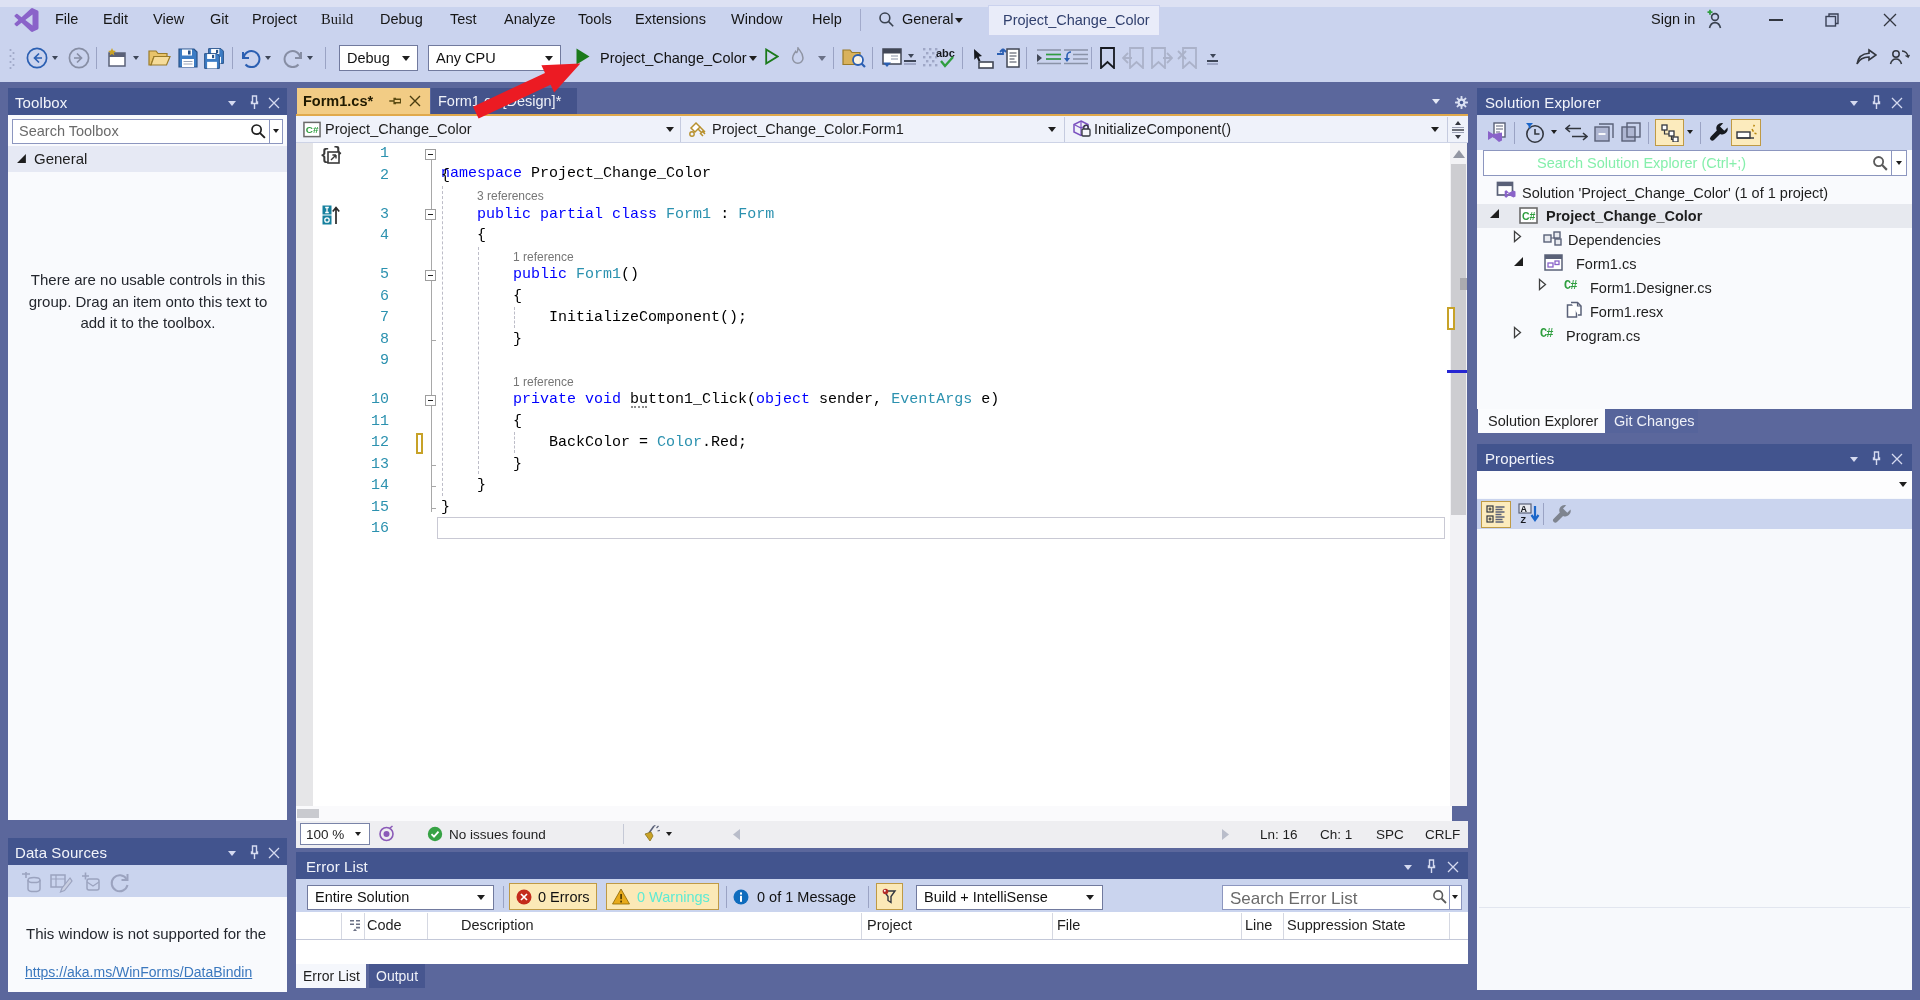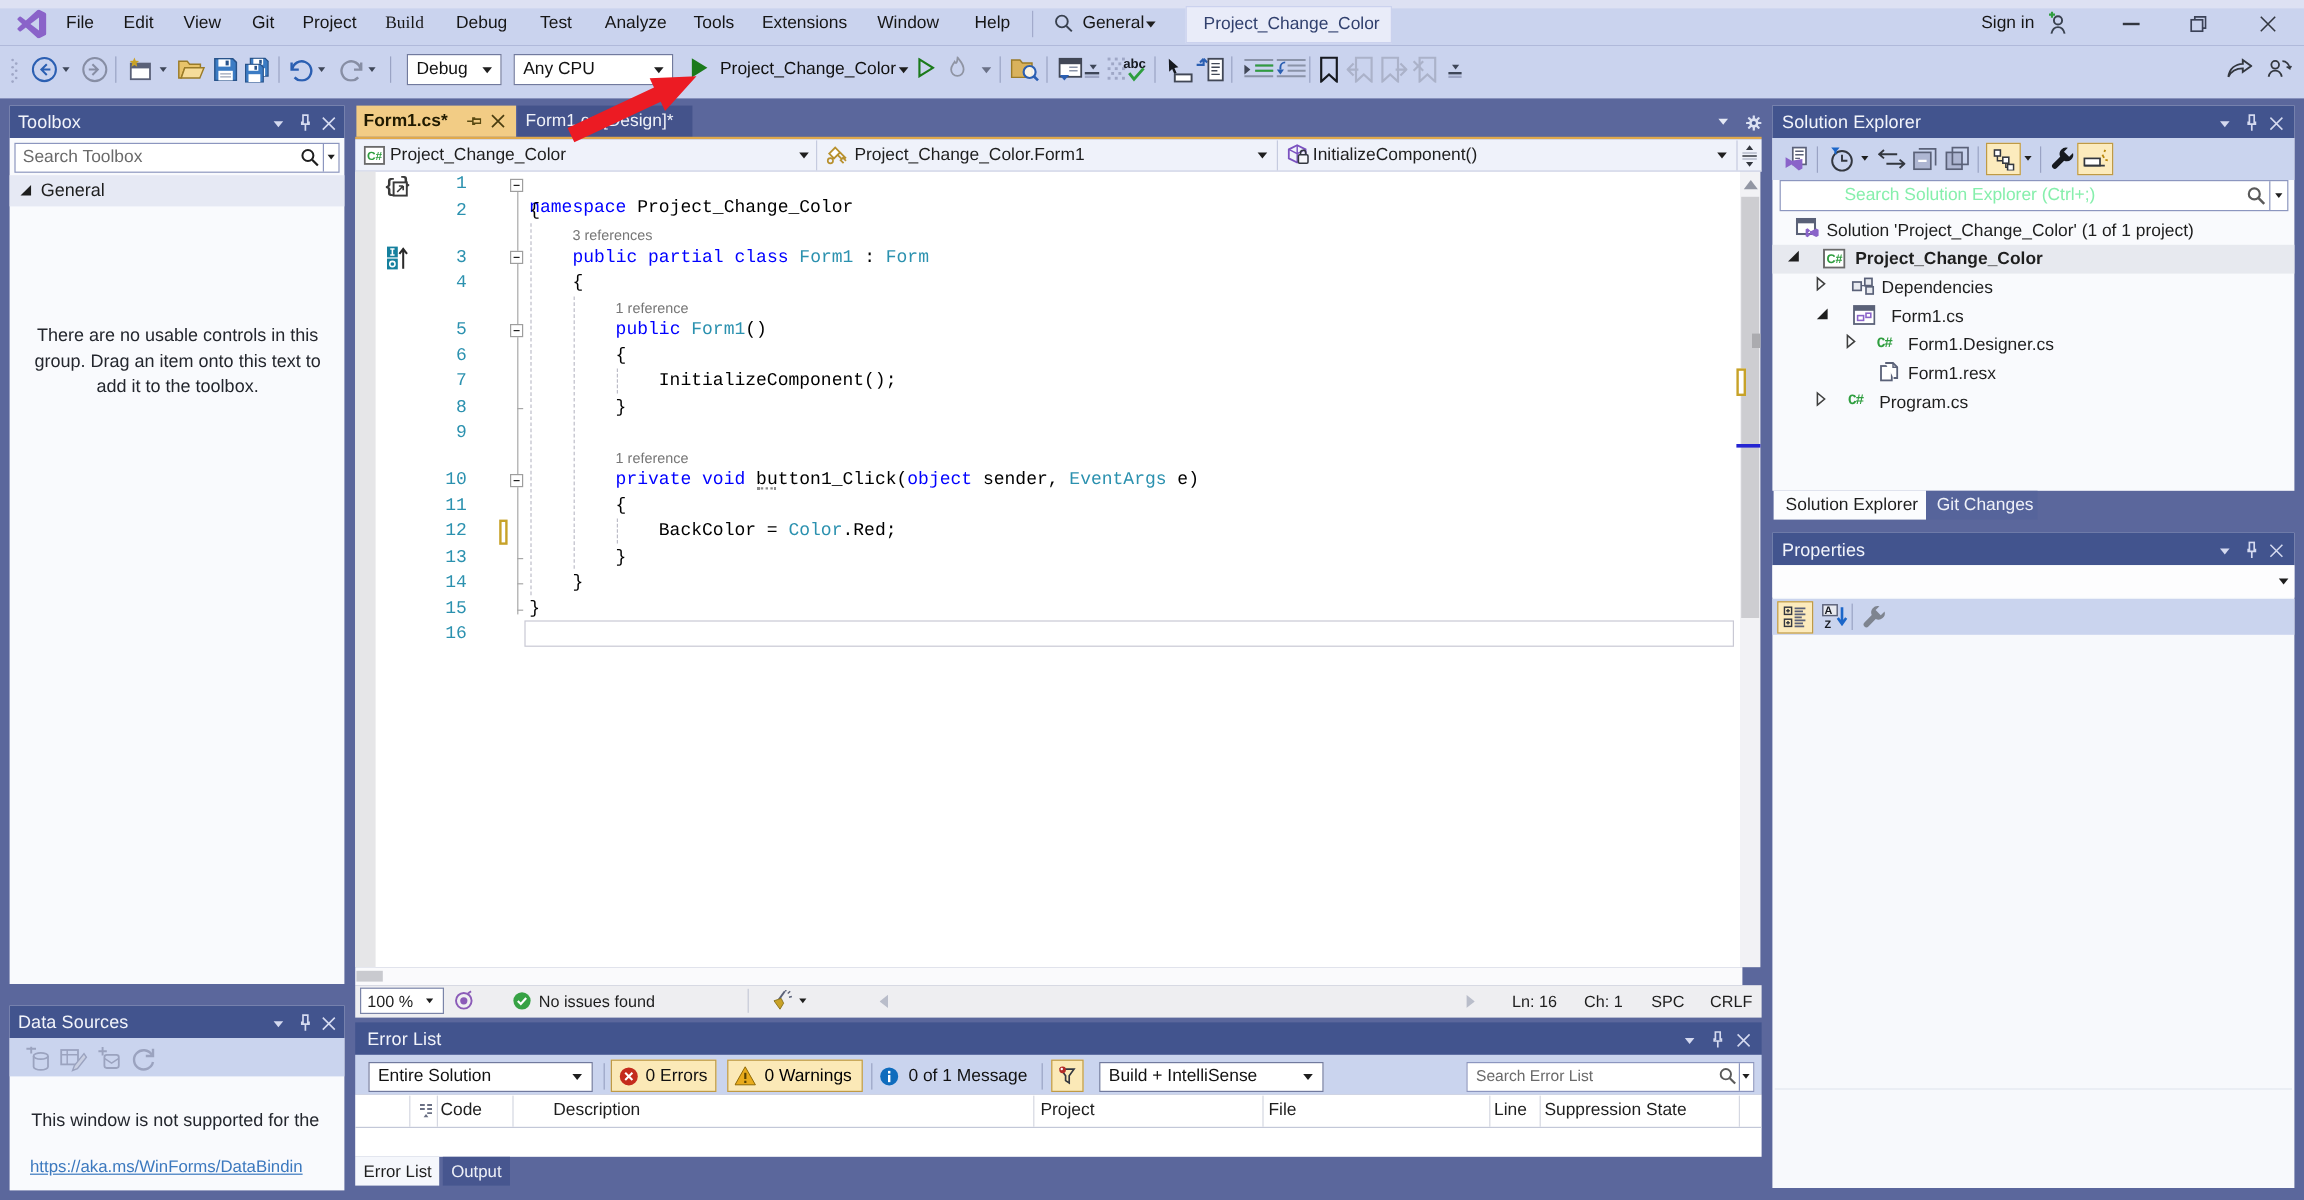--- a/index.html
+++ b/index.html
@@ -541,40 +541,40 @@
       <circle cx="8" cy="8" r="7.5" fill="#C42B1C"></circle>
       <path d="M5 5 L11 11 M11 5 L5 11" stroke="#FFF" stroke-width="1.7"></path>
     </svg>
 <span class="abs" style="left:538px;top:889px;font-size:14.5px;color:#111;">0 Errors</span>
 <div class="amberbtn abs" style="left:606px;top:883px;width:113px;height:27px;"></div>
 <svg class="abs" style="left:612px;top:888px;" width="18" height="17" viewBox="0 0 18 17">
       <path d="M9 1 L17.5 16 H0.5 Z" fill="#E8AB1C" stroke="#8A6400" stroke-width="0.8"></path>
       <rect x="8.2" y="6" width="1.8" height="5.2" fill="#5A4300"></rect>
       <rect x="8.2" y="12.6" width="1.8" height="1.9" fill="#5A4300"></rect>
     </svg>
-<span class="abs" style="left:637px;top:889px;font-size:14.5px;color:#000000;">0 Warnings</span>
+<span class="abs" style="left:637px;top:889px;font-size:14.5px;color:#5eead4;">0 Warnings</span>
 <div class="abs sep-v" style="left:726px;top:886px;height:22px;"></div>
 <svg class="abs" style="left:733px;top:889px;" width="16" height="16" viewBox="0 0 16 16">
       <circle cx="8" cy="8" r="7.5" fill="#0F6CBD"></circle>
       <rect x="7" y="6.8" width="2" height="6" fill="#FFF"></rect>
       <rect x="7" y="3.4" width="2" height="2.2" fill="#FFF"></rect>
     </svg>
 <span class="abs" style="left:757px;top:889px;font-size:14.5px;color:#111;text-align:center;">0 of 1 Message</span>
 <div class="abs sep-v" style="left:868px;top:886px;height:22px;"></div>
 <div class="amberbtn abs" style="left:876px;top:883px;width:27px;height:27px;"></div>
 <svg class="abs" style="left:881px;top:888px;" width="17" height="17" viewBox="0 0 17 17">
       <path d="M3 3 H14 L10 8.5 V14.5 L7 12.5 V8.5 Z" fill="none" stroke="#33373F" stroke-width="1.4"></path>
       <circle cx="4.5" cy="3.5" r="2.8" fill="#B32B27"></circle>
       <circle cx="3.8" cy="2.8" r="1" fill="#FFF"></circle>
     </svg>
 <div class="combo abs" style="left:916px;top:885px;width:187px;height:25px;"></div>
 <span class="abs" style="left:924px;top:889px;font-size:14.5px;color:#111;">Build + IntelliSense</span>
 <div class="tri-d abs" style="left:1086px;top:895px;"></div>
 <div class="sbox abs" style="left:1222px;top:885px;width:240px;height:25px;"></div>
-<span class="abs" style="left:1230px;top:889px;font-size:13px;color:#6A6A6A;">Search Error List</span>
+<span class="abs" style="left:1230px;top:889px;font-size:17px;color:#6A6A6A;">Search Error List</span>
 <svg class="abs" style="left:1432px;top:889px;" width="16" height="16" viewBox="0 0 16 16">
       <circle cx="6.2" cy="6.2" r="4.3" fill="none" stroke="#5A5A5A" stroke-width="1.6"></circle>
       <line x1="9.5" y1="9.5" x2="14" y2="14" stroke="#5A5A5A" stroke-width="1.8"></line>
     </svg>
 <div class="abs" style="left:1449px;top:886px;width:1px;height:23px;background:#8C96BF;"></div>
 <div class="tri-d abs sm" style="left:1452px;top:895px;"></div>
 </div>
 
 <div class="abs" style="left:296px;top:912px;width:1172px;height:28px;background:#FFFFFF;border-bottom:1px solid #C3C8D8;box-sizing:border-box;"></div>
 <div id="el-cols">

